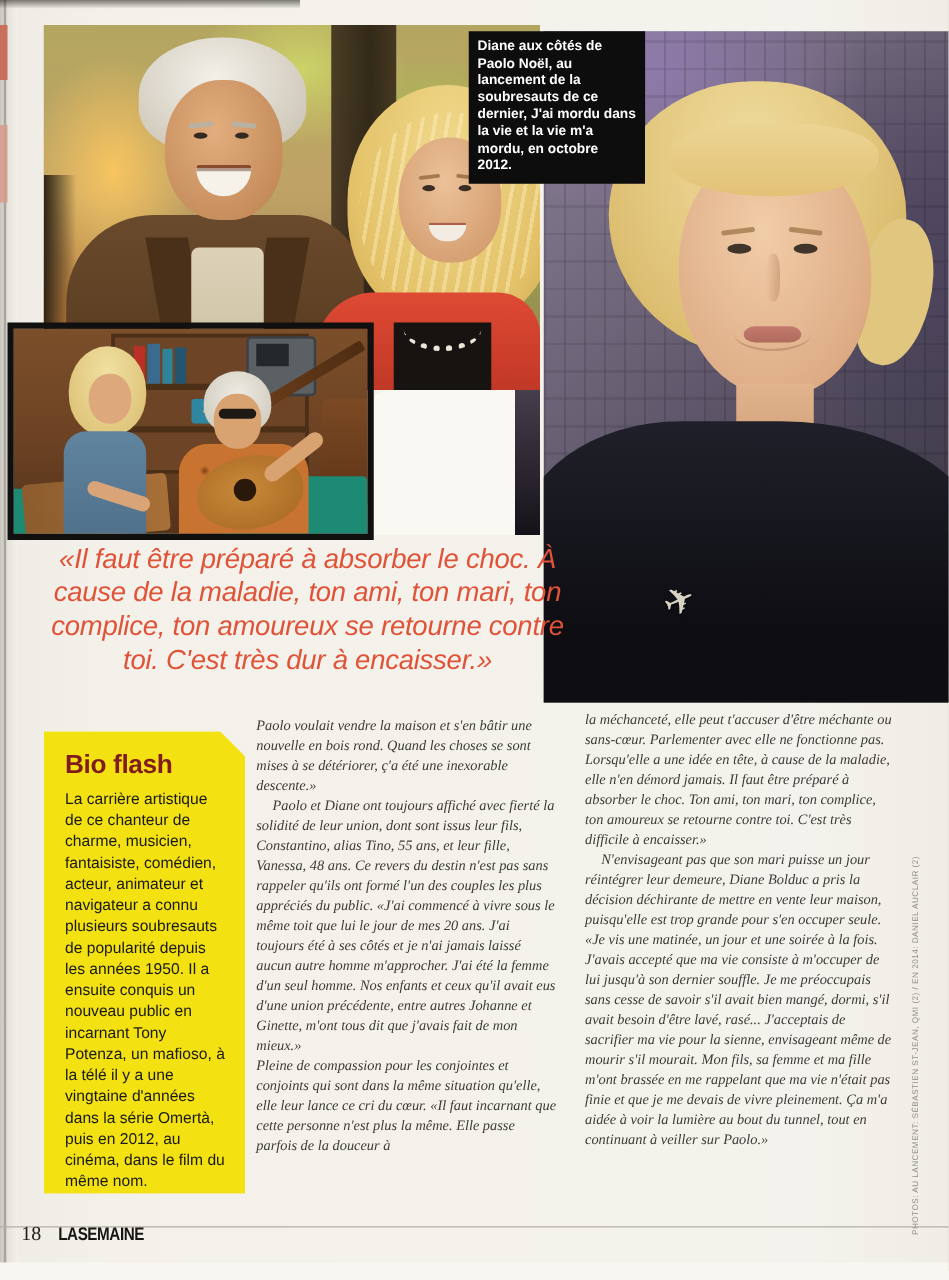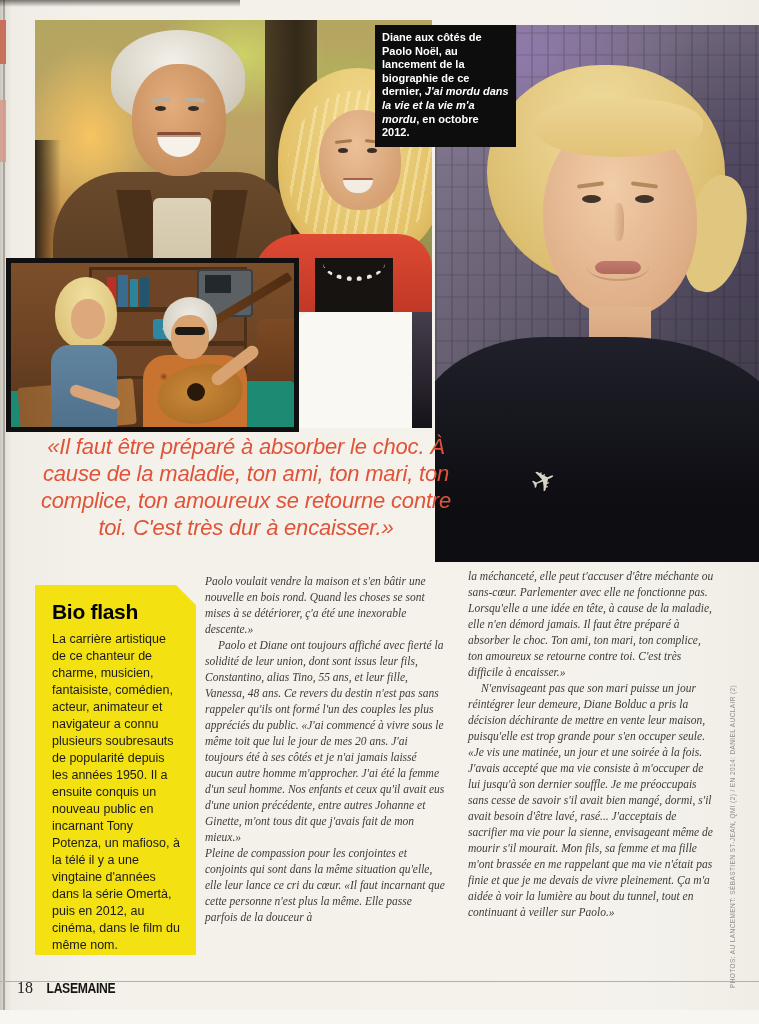--- a/index.html
+++ b/index.html
@@ -113,30 +113,30 @@
   .p3-neck{left:154px;top:282px;width:62px;height:46px;background:linear-gradient(180deg,#e2b48e,#d2a37c);}
   .p3-top{left:-20px;top:312px;width:380px;height:240px;background:linear-gradient(180deg,#20202a,#0d0d12 70%);border-radius:130px 170px 0 0/95px 115px 0 0;}
   .p3-brooch{left:96px;top:438px;font-size:30px;color:#d9d3c5;transform:rotate(-24deg);text-shadow:0 1px 2px rgba(0,0,0,.6);}
 
   
   .whitebox{left:296px;top:312px;width:116px;height:116px;background:#faf8f3;border-radius:16px 0 0 0;z-index:2;}
   .darkedge{left:412px;top:312px;width:20px;height:116px;background:linear-gradient(180deg,#453e4c,#161219);z-index:2;}
 
   .cap-launch{left:375px;top:25px;width:141px;min-height:82px;background:#0d0d0d;color:#fff;z-index:5;
       padding:6px 7px 7px;box-sizing:border-box;font-size:11px;line-height:13.6px;font-weight:bold;}
-  .cap-launch .it{font-style:italic;}
+  .cap-launch .it{}
   .cap-boat{left:306px;top:332px;width:100px;color:#e87b33;font-size:12.5px;line-height:16.5px;font-weight:bold;z-index:6;}
 
   .pullquote{left:40px;top:433px;width:412px;text-align:center;color:#e05338;font-style:italic;
       font-size:22px;line-height:27px;font-weight:500;z-index:4;letter-spacing:-.2px;}
 
   
   .bioflash{left:35px;top:585px;width:161px;height:370px;background:#f3e112;box-sizing:border-box;
       padding:15px 13px 10px 17px;clip-path:polygon(0 0,calc(100% - 20px) 0,100% 20px,100% 100%,0 100%);overflow:hidden;z-index:2;}
-  .bio-title{color:#000000;font-size:21px;font-weight:bold;letter-spacing:-.3px;margin:0 0 7px 0;}
+  .bio-title{color:#7f1d1d;font-size:21px;font-weight:bold;letter-spacing:-.3px;margin:0 0 7px 0;}
   .bio-text{color:#191919;font-size:12.5px;line-height:17px;font-weight:500;}
   .bio-text .it{}
 
   
   .col{font-family:"Liberation Serif",serif;color:#3e3b37;font-size:11.5px;line-height:16px;z-index:2;font-style:italic;}
   .col1{left:205px;top:573px;width:240px;}
   .col2{left:468px;top:568px;width:246px;}
   .col p{margin:0;}
   .col p.ind{text-indent:13px;}
   .subhead{font-family:"Liberation Sans",sans-serif;font-size:12.5px;color:#2b2a28;margin:9px 0 3px 0;font-weight:bold;}
@@ -232,21 +232,21 @@
     <div class="abs p2-pshirt"></div>
     <div class="abs p2-phair"></div>
     <div class="abs p2-pface"></div>
     <div class="abs p2-glasses"></div>
     <div class="abs p2-gbody"></div>
     <div class="abs p2-ghole"></div>
     <div class="abs p2-parm"></div>
   </div>
 
   <div class="abs cap-launch">
-    <span>Diane aux côtés de Paolo Noël, au lancement de la biographie de ce dernier, </span><span class="it">J'ai mordu dans la vie et la vie m'a mordu</span><span>, en octobre 2012.</span>
+    <span>Diane aux côtés de Paolo Noël, au lancement de la soubresauts de ce dernier, </span><span class="it">J'ai mordu dans la vie et la vie m'a mordu</span><span>, en octobre 2012.</span>
   </div>
 
   <div class="abs pullquote">«Il faut être préparé à absorber le choc. À cause de la maladie, ton ami, ton mari, ton complice, ton amoureux se retourne contre toi. C'est très dur à encaisser.»</div>
 
   <div class="abs bioflash">
     <div class="bio-title">Bio flash</div>
     <div class="bio-text">
       <span>La carrière artistique de ce chanteur de charme, musicien, fantaisiste, comédien, acteur, animateur et navigateur a connu plusieurs soubresauts de popularité depuis les années 1950. Il a ensuite conquis un nouveau public en incarnant Tony Potenza, un mafioso, à la télé il y a une vingtaine d'années dans la série </span><span class="it">Omertà</span><span>, puis en 2012, au cinéma, dans le film du même nom.</span>
     </div>
   </div>

